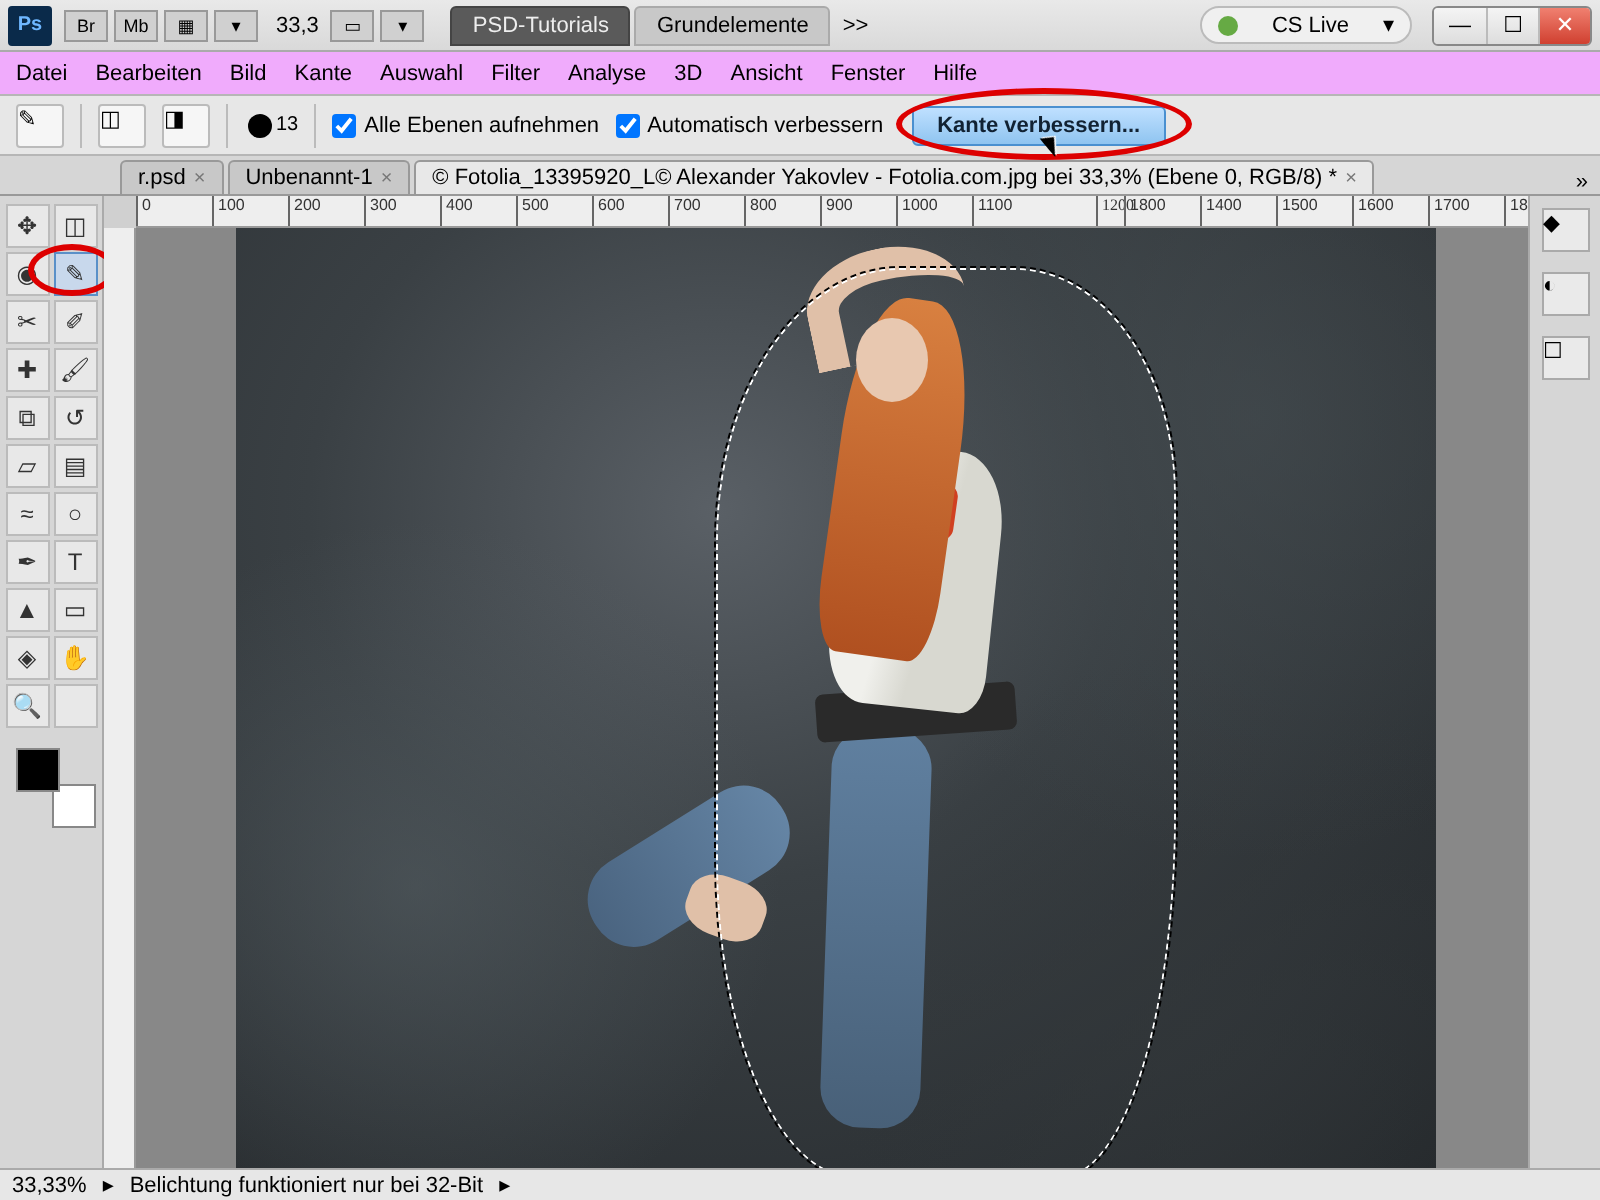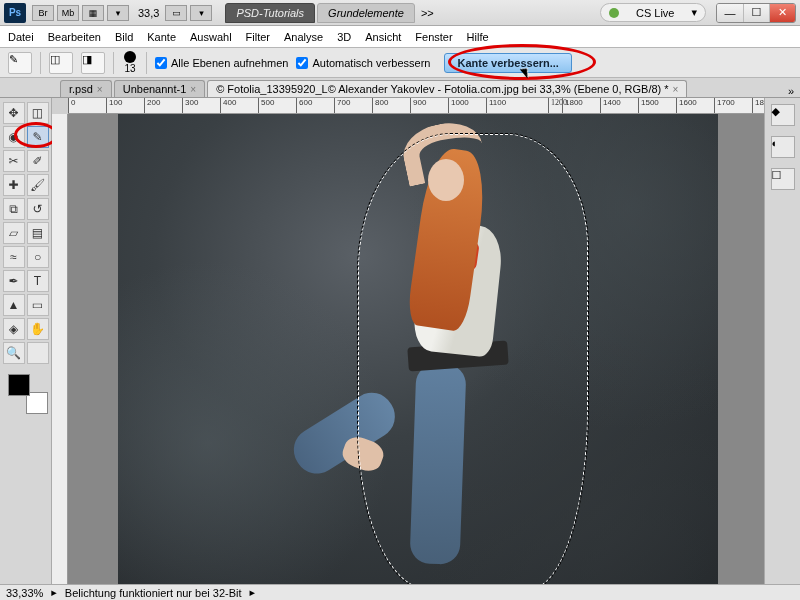--- a/index.html
+++ b/index.html
@@ -4,31 +4,31 @@
 <style>
 * { margin:0; padding:0; box-sizing:border-box; font-family:"Segoe UI",Tahoma,sans-serif; font-size:11px; user-select:none; }
 body { width:800px; height:600px; background:#d6d6d6; overflow:hidden; position:relative; }
 
 
 .titlebar { height:26px; background:linear-gradient(#e9e9e9,#d9d9d9); display:flex; align-items:center; padding:0 4px; border-bottom:1px solid #aaa; }
 .titlebar .tb { width:22px; height:16px; background:#d0d0d0; border:1px solid #999; margin-right:3px; display:flex; align-items:center; justify-content:center; font-size:9px; }
 .ps-logo { width:22px; height:20px; background:#0a2a4a; color:#6fb7ff; font-weight:bold; display:flex; align-items:center; justify-content:center; font-size:10px; border-radius:2px; margin-right:6px;}
 .title-zoom { margin:0 6px; font-size:11px; }
 .title-tabs { display:flex; margin-left:10px; gap:2px; }
-.title-tab { padding:3px 10px; background:#c8c8c8; border:1px solid #aaa; border-radius:3px 3px 0 0; font-size:11px;font-style:italic; }
+.title-tab { padding:3px 10px; background:#c8c8c8; border:1px solid #aaa; border-radius:3px 3px 0 0; font-size:11px; }
 .title-tab.dark { background:#5a5a5a; color:#eee; border-color:#444;}
 .title-right { margin-left:auto; display:flex; align-items:center; gap:4px; }
 .cslive { display:flex; align-items:center; gap:17px; padding:2px 8px; border:1px solid #bbb; border-radius:10px; background:#f0f0f0;}
 .winbtns { display:flex; border:1px solid #888; border-radius:3px; overflow:hidden; margin-left:6px;}
 .winbtn { width:26px; height:18px; background:linear-gradient(#f4f4f4,#ddd); display:flex; align-items:center; justify-content:center; border-left:1px solid #bbb;}
 .winbtn:first-child{border:none;}
 .winbtn.close{ background:linear-gradient(#f08070,#d04030); color:#fff;}
 
 
-.menubar { height:22px; background:#ffffff; display:flex; align-items:center; padding:0 8px; gap:14px; border-bottom:1px solid #b6b6b6;}
+.menubar { height:22px; background:#f0abfc; display:flex; align-items:center; padding:0 8px; gap:14px; border-bottom:1px solid #b6b6b6;}
 .menubar span { font-size:11px; }
 
 
 .optbar { height:30px; background:#e7e7e7; border-bottom:1px solid #b6b6b6; display:flex; align-items:center; padding:0 8px; gap:8px; position:relative; }
 .opt-icon { width:24px; height:22px; border:1px solid #bbb; background:#f6f6f6; border-radius:2px;}
 .opt-sep { width:1px; height:22px; background:#bbb;}
 .brush-dot { width:12px; height:12px; background:#000; border-radius:50%; margin:0 2px;}
 .brush-size { font-size:10px; }
 .chk { display:flex; align-items:center; gap:4px; font-size:11px;}
 .chk input { width:12px; height:12px;}
@@ -123,21 +123,21 @@
   <span>Fenster</span>
   <span>Hilfe</span>
 </div>
 
 <div class="optbar">
   <div class="opt-icon">✎</div>
   <div class="opt-sep"></div>
   <div class="opt-icon">◫</div>
   <div class="opt-icon">◨</div>
   <div class="opt-sep"></div>
-  <div style="display:flex;flex-direction:column;align-items:center">
+  <div style="display:flex;flex-direction:row;align-items:center">
     <div class="brush-dot"></div>
     <span class="brush-size">13</span>
   </div>
   <div class="opt-sep"></div>
   <label class="chk">
     <input type="checkbox" checked="" style="">
     <span>Alle Ebenen aufnehmen</span>
   </label>
   <label class="chk">
     <input type="checkbox" checked="" style="">

